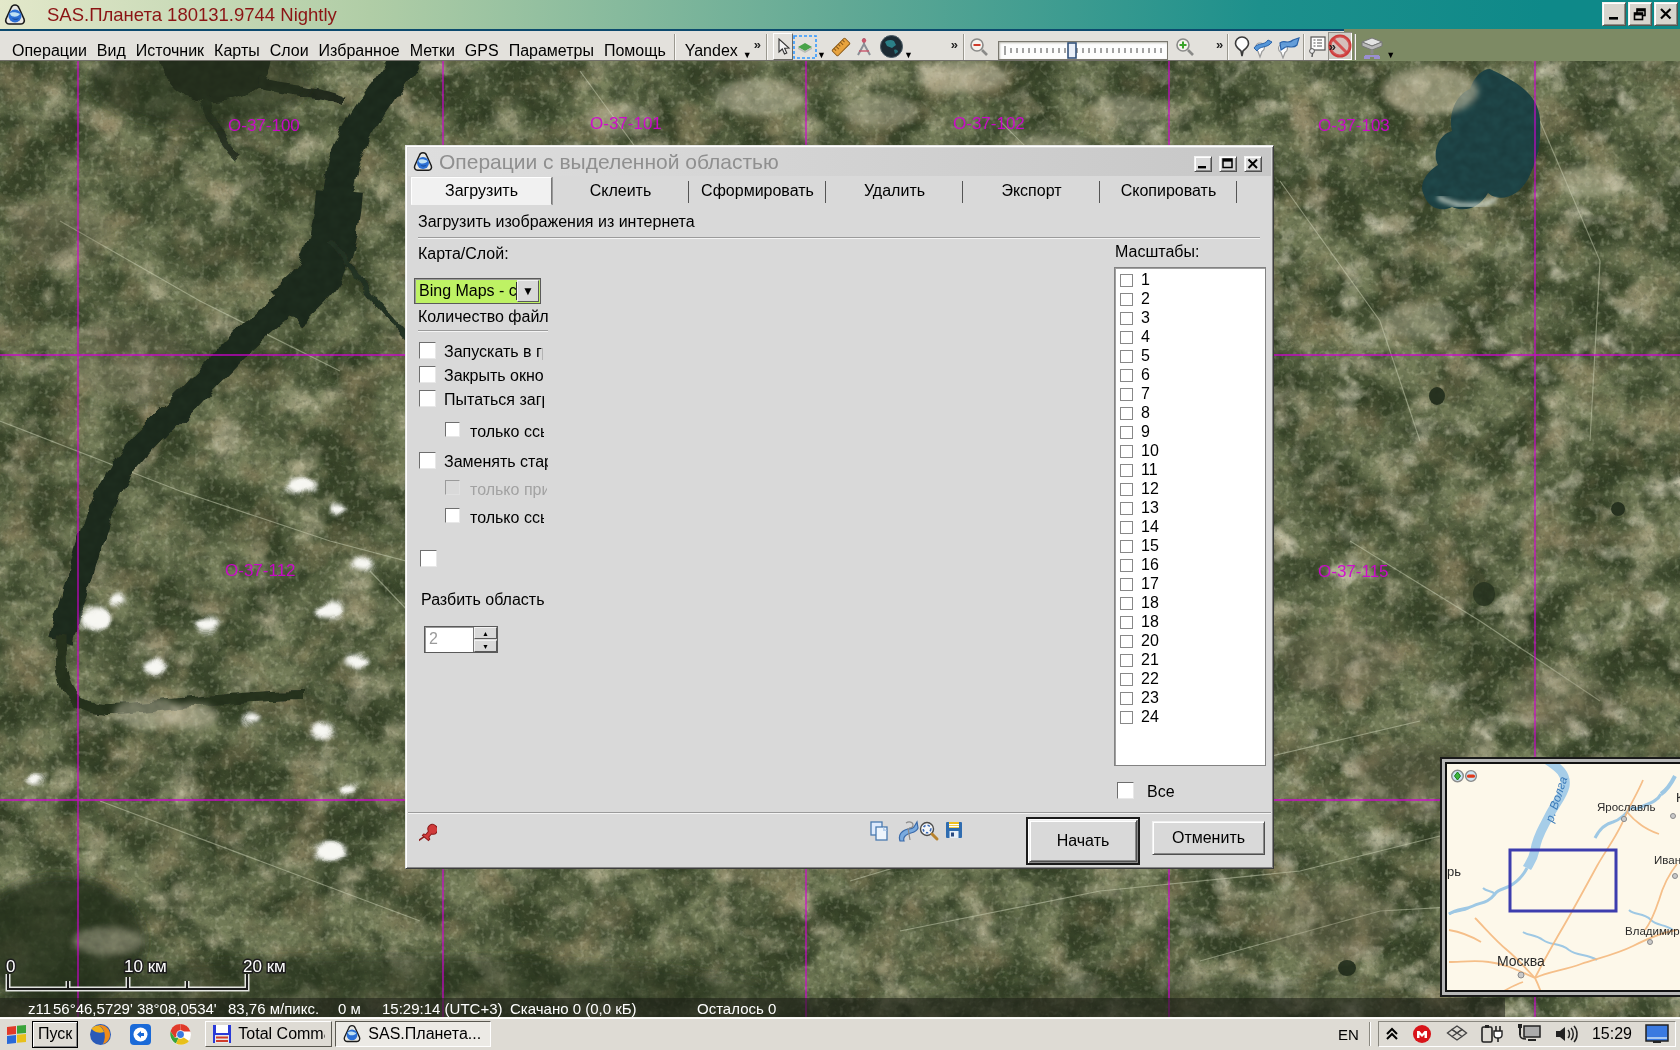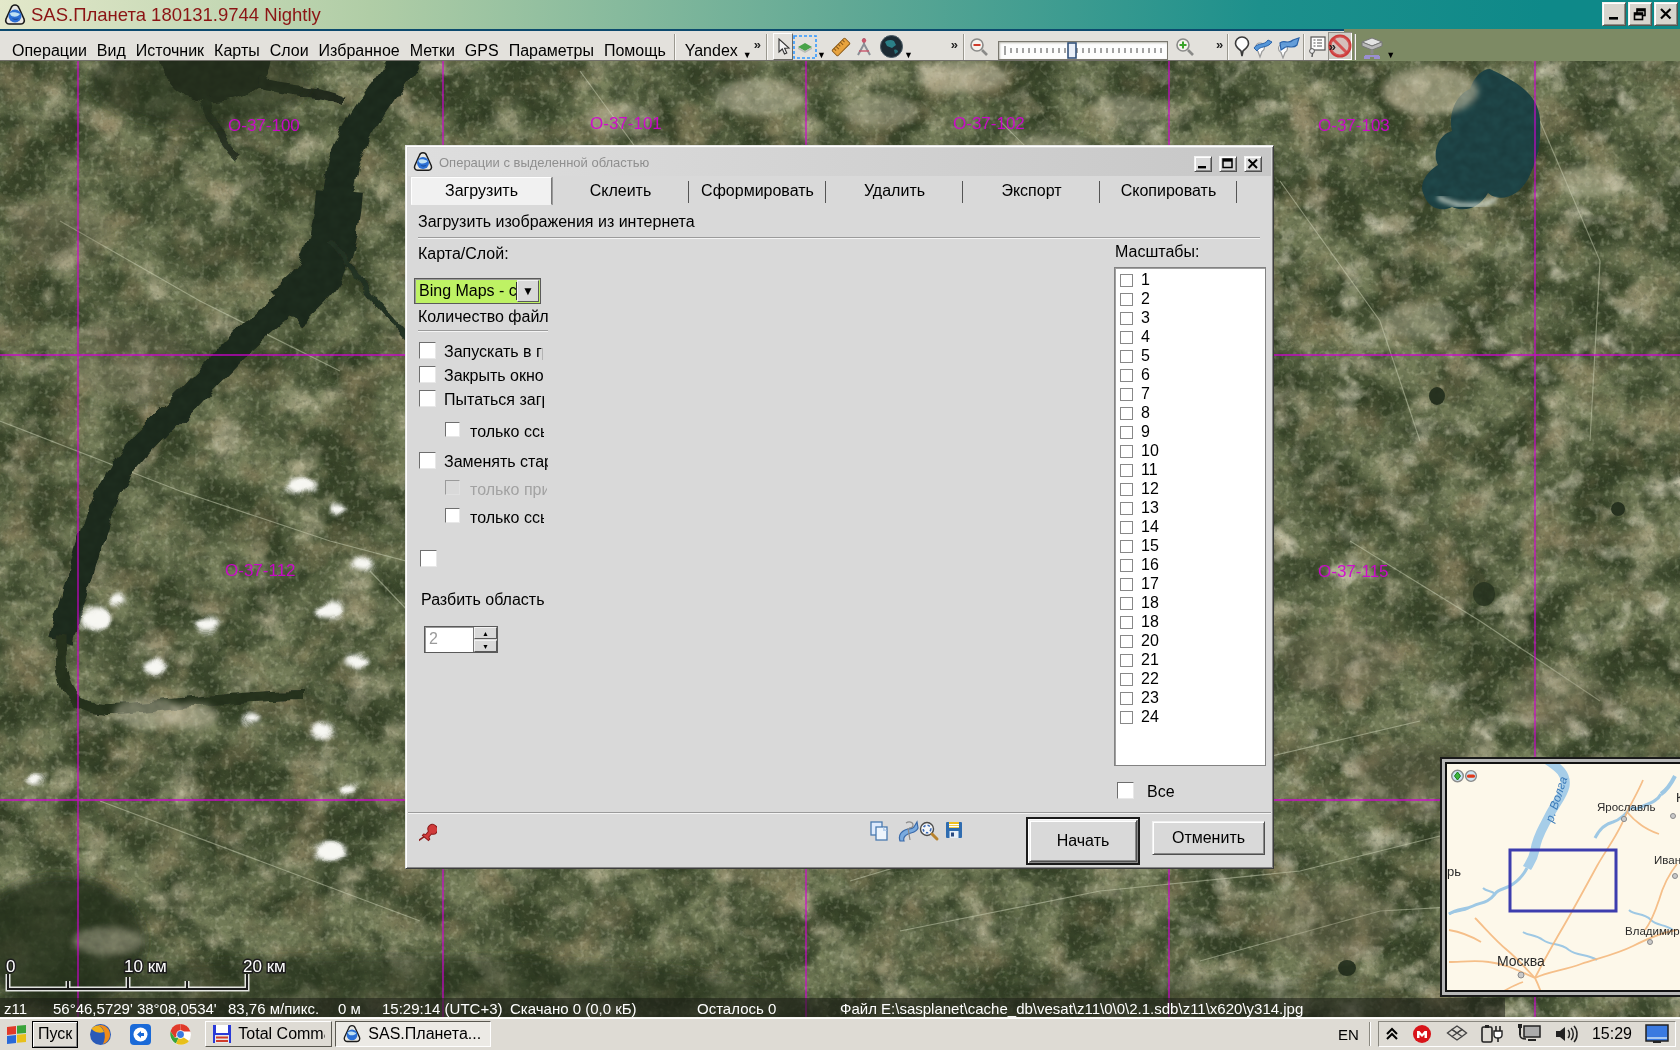--- a/index.html
+++ b/index.html
@@ -2,21 +2,21 @@
 <html><head><meta charset="utf-8">
 <style>
 *{margin:0;padding:0;box-sizing:border-box}
 html,body{width:1680px;height:1050px;overflow:hidden}
 body{font-family:"Liberation Sans",sans-serif;position:relative;background:#7d8a64}
 #screen{position:absolute;left:0;top:0;width:1680px;height:1050px;overflow:hidden}
 
 #titlebar{position:absolute;left:0;top:0;width:1680px;height:29px;
  background:linear-gradient(to right,#e3e8ca 0%,#b0cda6 22%,#62a995 50%,#1d908c 75%,#0e8989 92%);
  display:flex;align-items:center}
-#titlebar .ttxt{color:#8b1414;font-size:18.5px;letter-spacing:0px;margin-left:4px;white-space:pre}
+#titlebar .ttxt{color:#8b1414;font-size:18.5px;letter-spacing:0px;margin-left:20px;white-space:pre}
 #winbtns{position:absolute;right:2px;top:2px;display:flex;gap:2px}
 .wbtn{width:24px;height:24px;background:#d8d5ce;border:1px solid;border-color:#f4f2ee #57554f #57554f #f4f2ee;
  box-shadow:inset 1px 1px 0 #fff, inset -1px -1px 0 #8f8d86;display:flex;align-items:center;justify-content:center;
  font-size:14px;color:#000;position:relative}
 #menubar{position:absolute;left:0;top:29px;width:1344px;height:32px;background:#e3e1dc;
  border-top:2px solid #0c4a6e;border-bottom:1px solid #716f69;display:flex;align-items:flex-end;
  font-size:16px;color:#000}
 .mitem{padding:0 5px;white-space:nowrap}
 .tsep{width:2px;height:26px;border-left:1px solid #9a988f;border-right:1px solid #f8f7f4;margin:0 3px}
 .chev{font-size:13px;color:#222;letter-spacing:-2px;margin:0 4px 8px 2px;font-weight:bold}
@@ -29,21 +29,21 @@
 #taskbar{position:absolute;left:0;top:1017px;width:1680px;height:33px;background:#dedbd4;
  border-top:1px solid #f8f7f3;box-shadow:inset 0 1px 0 #fff;display:flex;align-items:center;font-size:16px}
 .tbtn{height:26px;background:#dedbd4;border:1px solid;border-color:#fff #5a5850 #5a5850 #fff;
  display:flex;align-items:center;font-size:16px;padding:0 6px;margin-left:3px}
 
 #dlg{position:absolute;left:405px;top:145px;width:869px;height:724px;background:#d9d9d9;
  border:1px solid;border-color:#e9e9e9 #3c3c3c #3c3c3c #e9e9e9;
  box-shadow:inset 1px 1px 0 #fff, inset -1px -1px 0 #868686;font-size:16px;color:#000}
 #dlgtitle{position:absolute;left:2px;top:2px;right:2px;height:28px;
  background:linear-gradient(to right,#dedede,#c7c7c7);display:flex;align-items:center}
-#dlgtitle .dtxt{color:#8f8f8f;font-size:13px;margin-left:5px}
+#dlgtitle .dtxt{color:#8f8f8f;font-size:21px;margin-left:5px}
 .dbtn{width:18px;height:16px;background:#d9d9d9;border:1px solid;border-color:#f2f2f2 #505050 #505050 #f2f2f2;
  box-shadow:inset 1px 1px 0 #fff, inset -1px -1px 0 #8a8a8a;display:flex;align-items:center;justify-content:center}
 #dbtns{position:absolute;right:9px;top:8px;display:flex;gap:7px}
 
 #tabs{position:absolute;left:2px;top:31px;right:2px;height:28px;display:flex}
 .tab{position:relative;width:137px;display:flex;align-items:center;justify-content:center;color:#000}
 .tab .tsepline{position:absolute;right:0;top:4px;bottom:2px;width:1px;background:#555}
 .tabactive{background:#f1f1f1;border:1px solid;border-color:#fff #777 transparent #fff;width:141px;
  box-shadow:1px 0 0 #999}
 
@@ -611,28 +611,27 @@
 <g>
  <circle cx="10.5" cy="12" r="5.8" fill="#cde4f2" stroke="#8a8a8a" stroke-width="1.4"></circle>
  <path d="M 10.5,8 L 13.5,12 L 10.5,16 L 7.5,12 Z" fill="#3db53d" stroke="#1a7a1a" stroke-width="1"></path>
  <circle cx="24" cy="12" r="5.4" fill="#cde4f2" stroke="#8a8a8a" stroke-width="1.4"></circle>
  <rect x="20" y="10.4" width="8" height="3.4" rx="1.6" fill="#e03a1a"></rect>
 </g>
 </svg>
 </div>
 </div>
 <div id="statusbar">
-<span style="position:absolute;left:4px;top:2px">z11</span>
+<span style="position:absolute;left:28px;top:2px">z11</span>
 <span style="position:absolute;left:53px;top:2px">56°46,5729' 38°08,0534'</span>
 <span style="position:absolute;left:228px;top:2px">83,76 м/пикс.</span>
 <span style="position:absolute;left:338px;top:2px">0 м</span>
 <span style="position:absolute;left:382px;top:2px">15:29:14 (UTC+3)</span>
 <span style="position:absolute;left:510px;top:2px">Скачано 0 (0,0 кБ)</span>
 <span style="position:absolute;left:697px;top:2px">Осталось 0</span>
-<span style="position:absolute;left:840px;top:2px">Файл E:\sasplanet\cache_db\vesat\z11\0\0\2.1.sdb\z11\x620\y314.jpg</span>
 
 
 
 
 
 
 
 </div>
 <div id="taskbar">
 <svg width="22" height="22" viewBox="0 0 22 22" style="margin-left:6px">

